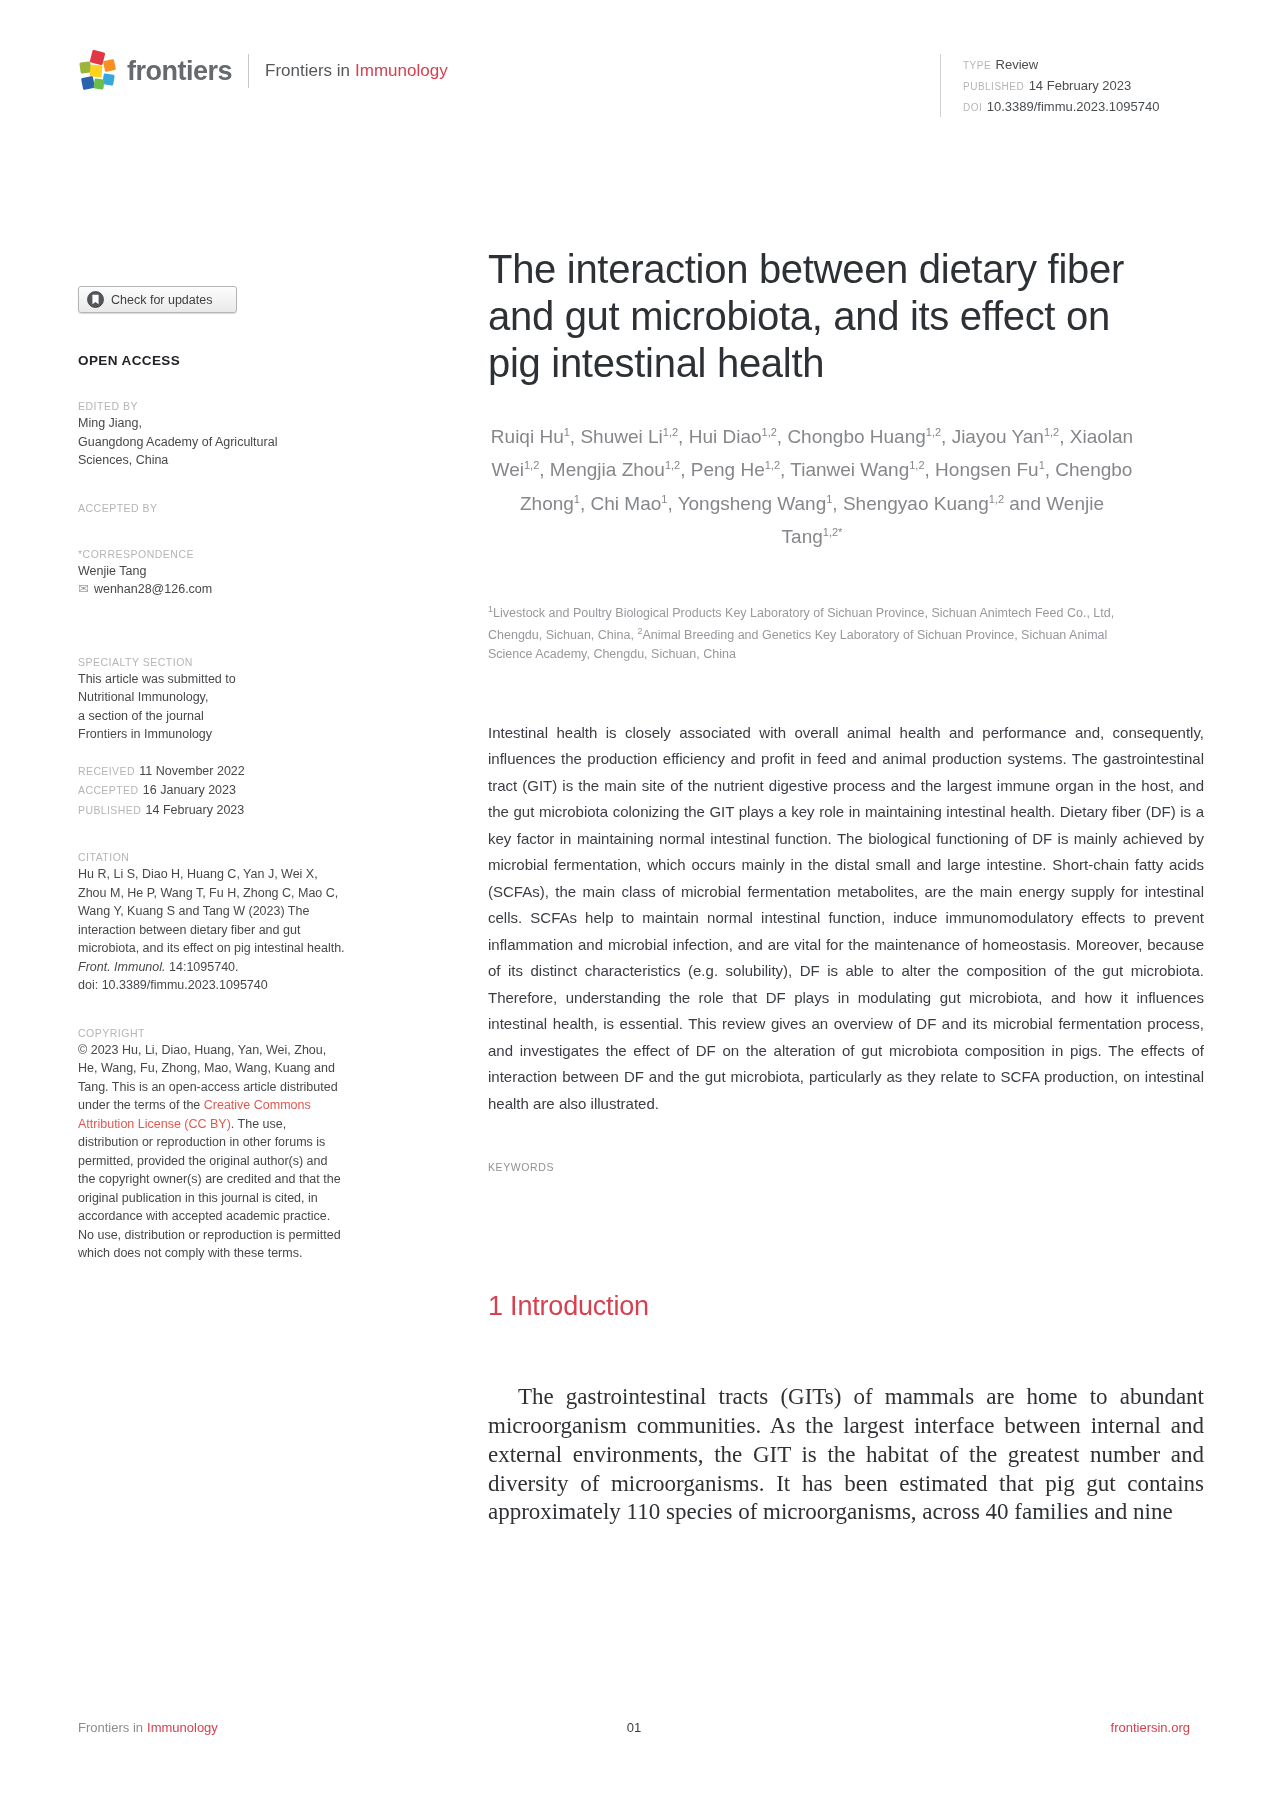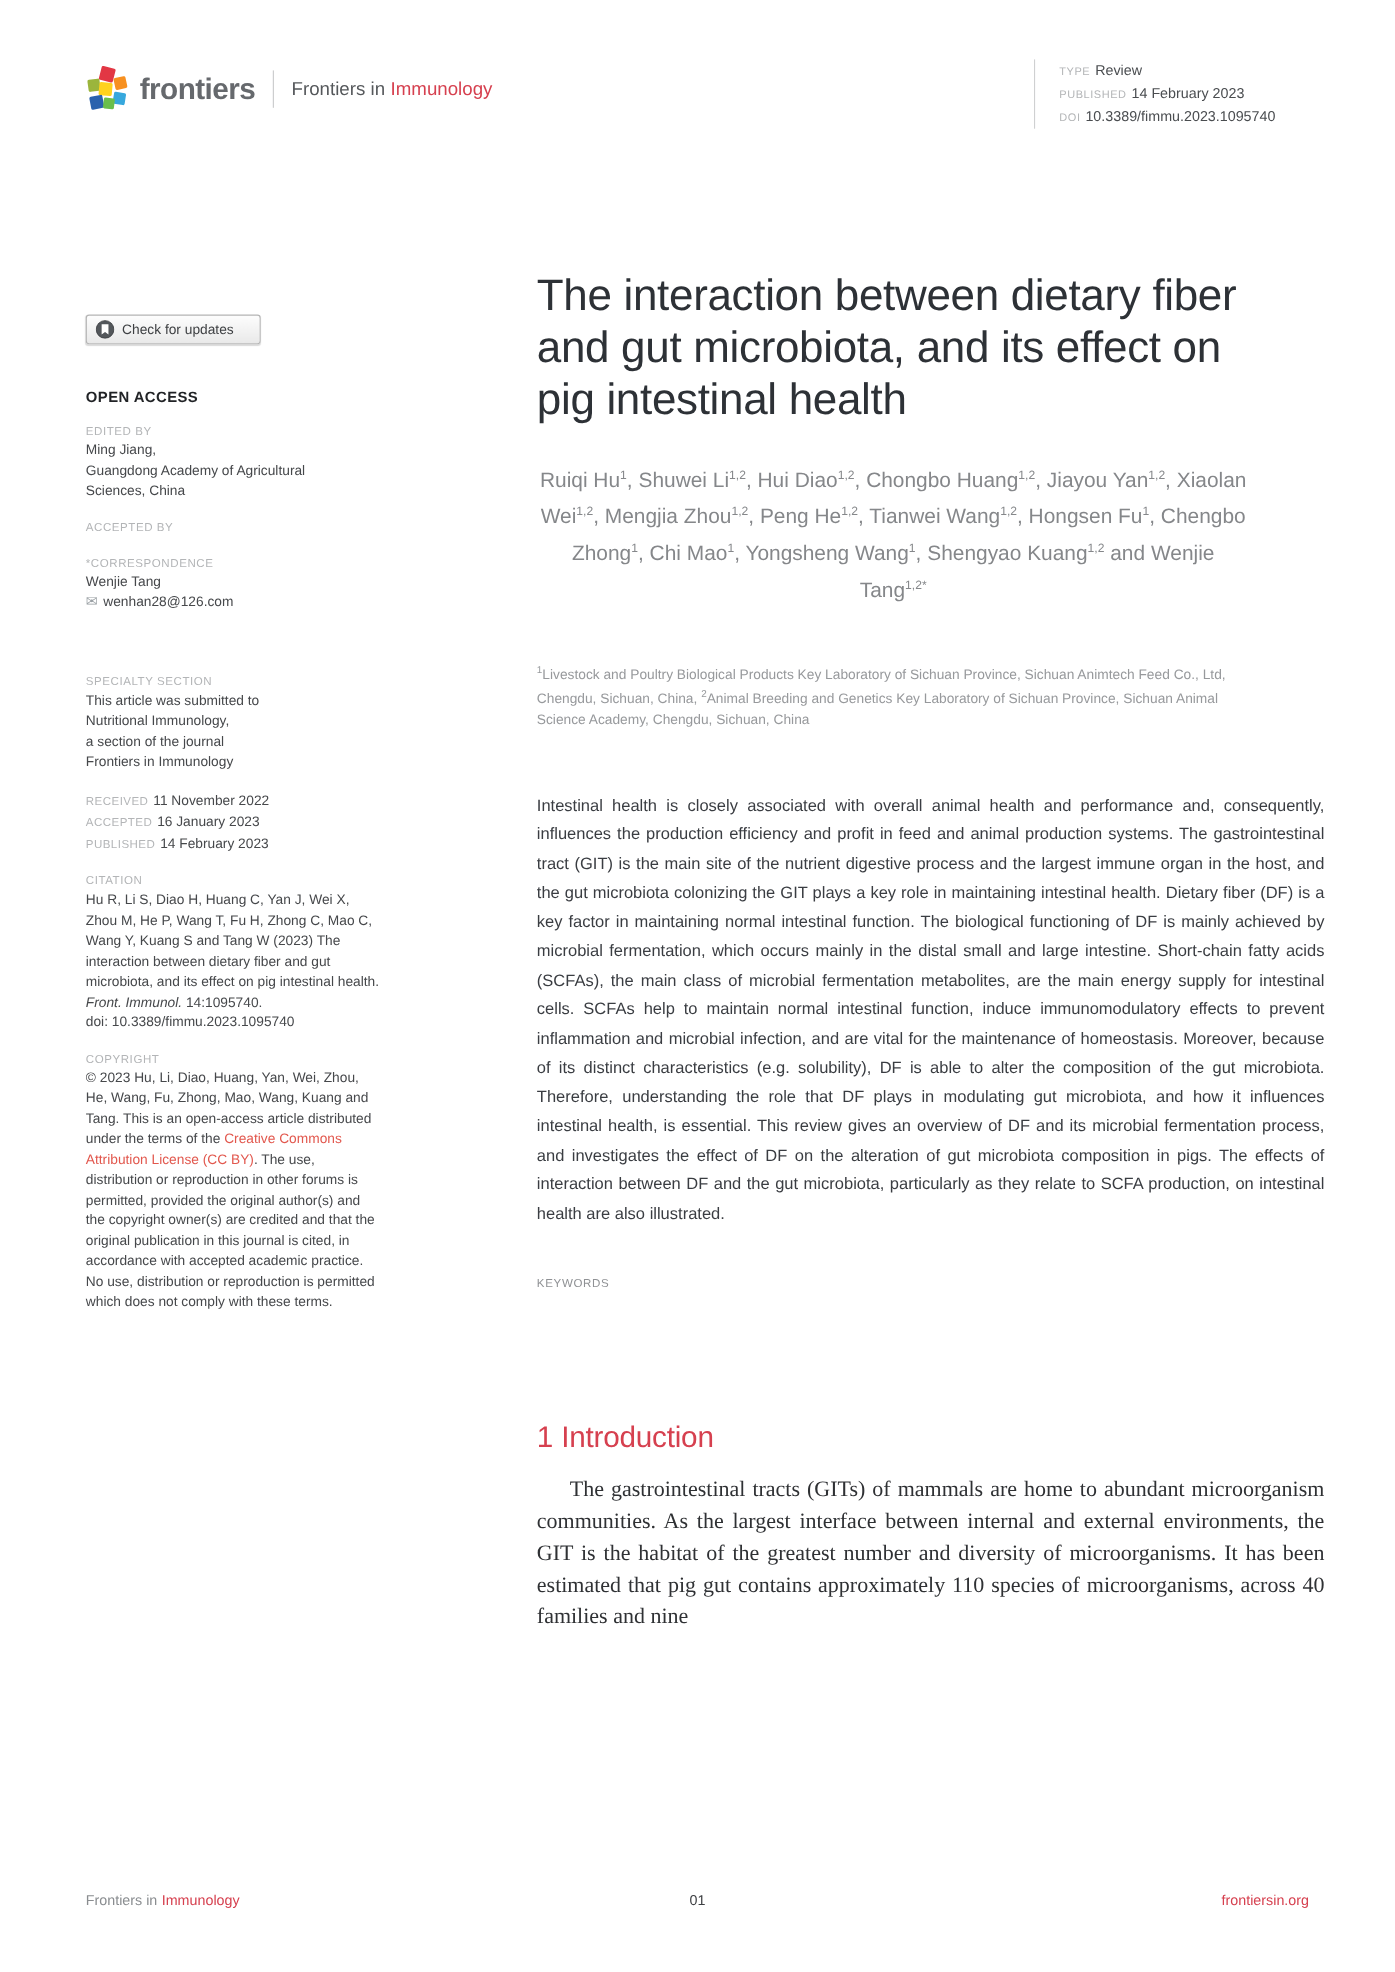--- a/index.html
+++ b/index.html
@@ -11,38 +11,38 @@
     --gray-affil:#97999c;
     --label:#b3b5b7;
     --side-ink:#46484b;
   }
   *{margin:0;padding:0;box-sizing:border-box;}
   html,body{background:#fff;}
   body{font-family:"Liberation Sans","DejaVu Sans",sans-serif;}
   .page{position:relative;width:1268px;height:1793px;background:#fff;overflow:hidden;}
 
   
-  .brand{position:absolute;left:78px;top:60px;display:flex;align-items:center;}
+  .brand{position:absolute;left:78px;top:50px;display:flex;align-items:center;}
   .brand-word{font-size:27px;font-weight:bold;color:#66696d;letter-spacing:-0.5px;margin-left:9px;}
   .brand-divider{width:1px;height:34px;background:#c8c9ca;margin:0 16px;}
   .journal-prefix{font-size:17px;color:#55585b;}
   .journal-name{font-size:17px;color:var(--accent);margin-left:5px;}
 
   .meta{position:absolute;right:78px;top:54px;border-left:1px solid #cfd0d1;padding-left:22px;min-width:250px;}
   .meta-row{line-height:19px;white-space:nowrap;}
   .meta-label{font-size:10px;letter-spacing:.5px;color:var(--label);text-transform:uppercase;}
   .meta-value{font-size:13px;color:#4a4d50;}
 
   
   .sidebar{position:absolute;left:78px;top:286px;width:268px;}
   .check-btn{display:inline-flex;align-items:center;gap:7px;border:1px solid #b5b5b5;border-radius:3px;
     background:linear-gradient(#fdfdfd,#e9e9e9);padding:4px 24px 4px 8px;font-size:12.5px;color:#3e4043;
     box-shadow:0 1px 1px rgba(0,0,0,.15);cursor:pointer;font-family:inherit;}
   .open-access{margin-top:40px;font-size:13.5px;font-weight:bold;color:#212326;letter-spacing:.4px;}
-  .sb-label{margin-top:17px;font-size:10.5px;letter-spacing:.5px;color:var(--label);line-height:15px;}
+  .sb-label{margin-top:31px;font-size:10.5px;letter-spacing:.5px;color:var(--label);line-height:15px;}
   .sb-text{font-size:12.5px;color:var(--side-ink);line-height:18.5px;}
   .pre{white-space:pre-line;}
   .sb-dates{margin-top:17px;}
   .date-row{line-height:18.5px;}
   .date-label{font-size:10.5px;letter-spacing:.4px;color:var(--label);}
   .date-value{font-size:12.5px;color:var(--side-ink);}
   .email-row{display:flex;align-items:center;gap:5px;}
   .email-icon{color:#9aa0a4;font-size:13px;}
   .email-link{color:var(--side-ink);text-decoration:none;cursor:pointer;}
   .cc-link{color:var(--link);cursor:pointer;}
@@ -52,21 +52,21 @@
   .main{position:absolute;left:488px;top:246px;width:716px;}
   .title{max-width:645px;font-size:40px;line-height:47px;font-weight:500;color:var(--ink);letter-spacing:-0.3px;}
   .authors{margin-top:31px;max-width:648px;font-size:19px;font-weight:500;color:var(--gray-author);line-height:29px;text-align:center;}
   .authors sup{font-size:11px;}
   .affils{margin-top:49px;max-width:650px;font-size:12.5px;color:var(--gray-affil);line-height:18px;}
   .affils sup{font-size:9px;}
   .abstract{margin-top:57px;font-size:15px;color:var(--body);line-height:26.5px;text-align:justify;}
   .kw-label{margin-top:44px;font-size:10.5px;letter-spacing:.6px;color:#8f9194;}
   .keywords{margin-top:12px;font-size:15.5px;font-weight:600;color:#4e5155;line-height:24px;}
   .section-heading{margin-top:118px;font-size:27px;font-weight:500;color:var(--accent);letter-spacing:-0.2px;}
-  .intro{margin-top:18px;font-family:"Liberation Serif","DejaVu Serif",serif;font-size:20px;color:#2f3134;
+  .intro{margin-top:61px;font-family:"Liberation Serif","DejaVu Serif",serif;font-size:23px;color:#2f3134;
     line-height:28.8px;text-align:justify;text-indent:30px;}
 
   
   .footer{position:absolute;left:78px;right:78px;top:1720px;height:20px;font-size:13px;}
   .footer-left{position:absolute;left:0;color:#8a8d90;}
   .footer-left .journal-name{font-size:13px;margin-left:4px;}
   .footer-page{position:absolute;left:50%;transform:translateX(-50%);color:#3f4144;}
   .footer-site{position:absolute;right:0;color:var(--accent);cursor:pointer;}
 </style>
 </head>

